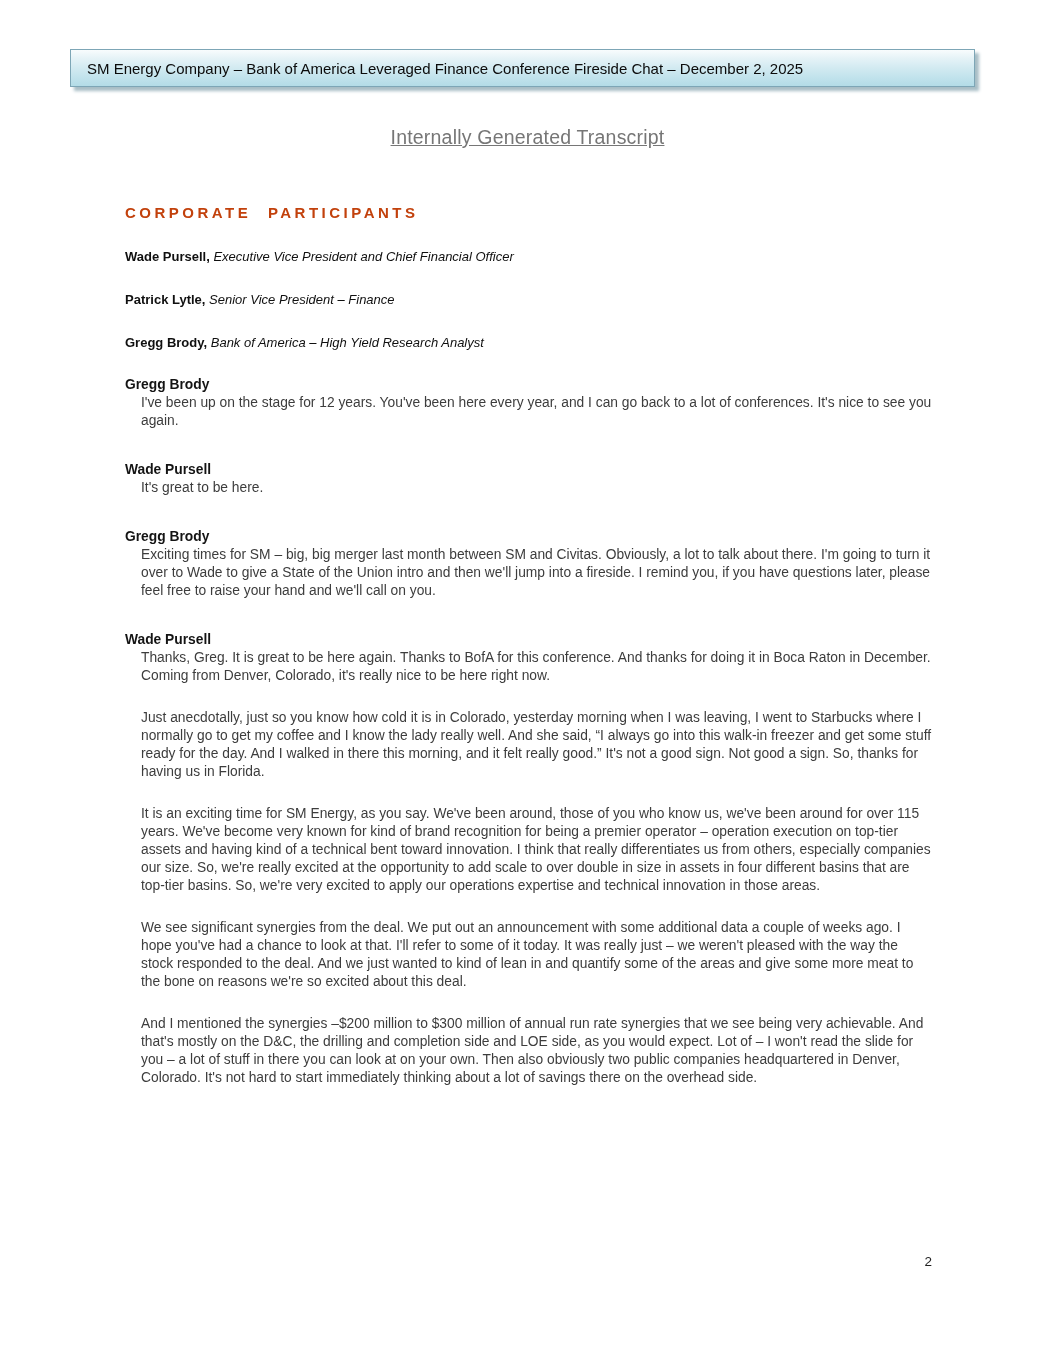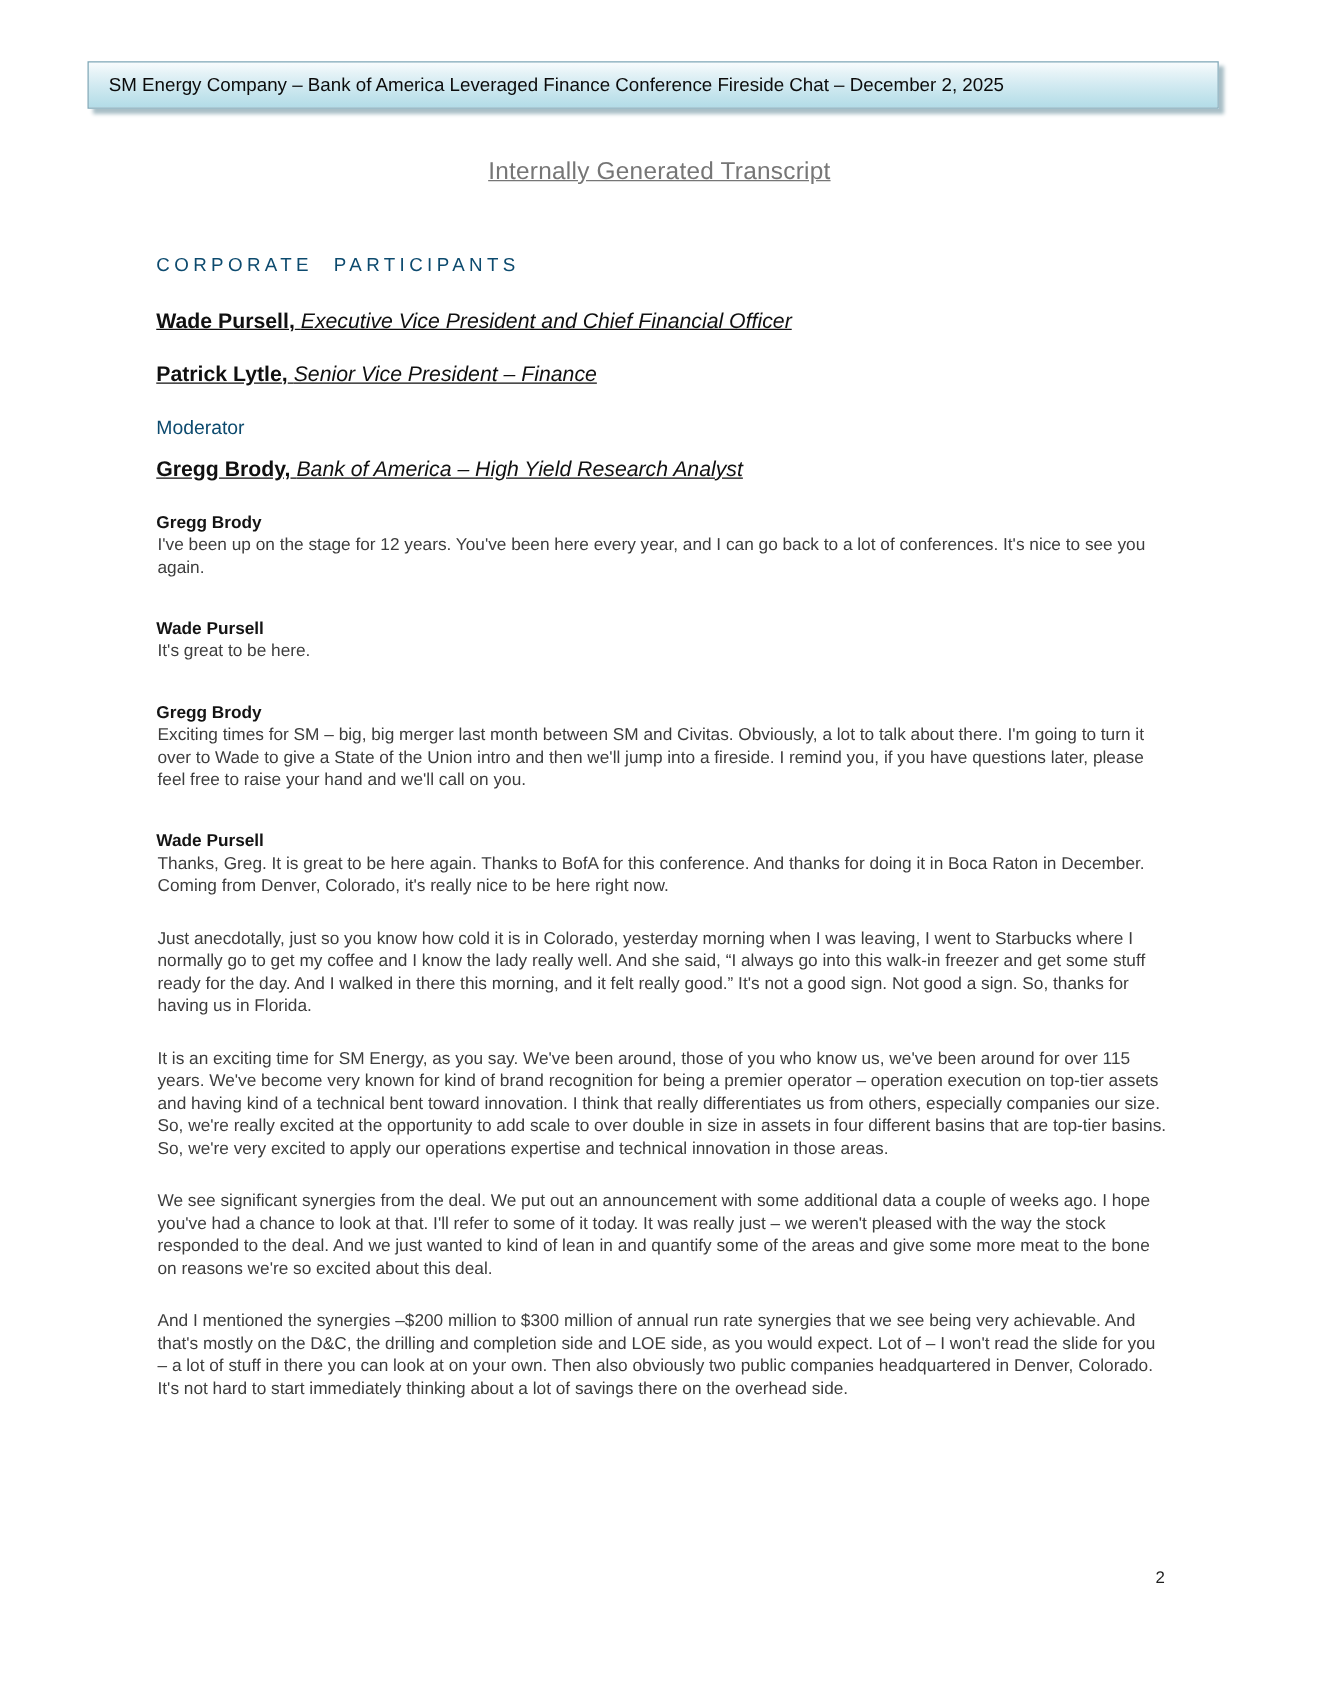--- a/index.html
+++ b/index.html
@@ -38,34 +38,33 @@
     color: #767676;
     letter-spacing: 0.2px;
     text-decoration: underline;
   }
   .content {
     position: absolute;
     left: 125px;
     top: 203px;
     width: 808px;
   }
-  .heading-blue { color: #0c4a6e; font-weight: normal; }
+  .heading-blue { color: #c2410c; font-weight: bold; }
   .cp-heading {
     font-size: 15px;
     line-height: 19px;
     letter-spacing: 3.5px;
     word-spacing: 9px;
     margin-bottom: 25px;
   }
   .participant {
-    font-size: 17px;
+    font-size: 13px;
     line-height: 19px;
     margin-bottom: 24px;
     color: #101010;
-    text-decoration: underline;
   }
   .participant .p-name { font-weight: bold; }
   .participant .p-role { font-style: italic; }
   .mod-heading {
     font-size: 15.5px;
     line-height: 19px;
     margin-bottom: 14px;
   }
   .md-heading {
     font-size: 15.5px;
@@ -76,21 +75,21 @@
   .speech .speaker {
     font-size: 13.8px;
     line-height: 18px;
     font-weight: bold;
     color: #141414;
   }
   .speech p {
     font-size: 13.8px;
     line-height: 18px;
     color: #3d3d3d;
-    margin: 0 0 24px 1px;
+    margin: 0 0 24px 16px;
   }
   .speech p:last-child { margin-bottom: 0; }
   .page-number {
     position: absolute;
     top: 1254px;
     right: 123px;
     font-size: 13.5px;
     color: #1f1f1f;
   }
 </style>
@@ -112,21 +111,20 @@
     <p class="participant">
       <span class="p-name">Wade Pursell,</span>
       <span class="p-role">Executive Vice President and Chief Financial Officer</span>
     </p>
 
     <p class="participant">
       <span class="p-name">Patrick Lytle,</span>
       <span class="p-role">Senior Vice President – Finance</span>
     </p>
 
-    <div class="heading-blue mod-heading">Moderator</div>
 
     <p class="participant">
       <span class="p-name">Gregg Brody,</span>
       <span class="p-role">Bank of America – High Yield Research Analyst</span>
     </p>
 
 
     <section class="speech">
       <div class="speaker">Gregg Brody</div>
       <p>I've been up on the stage for 12 years. You've been here every year, and I can go back to a lot of conferences. It's nice to see you again.</p>

